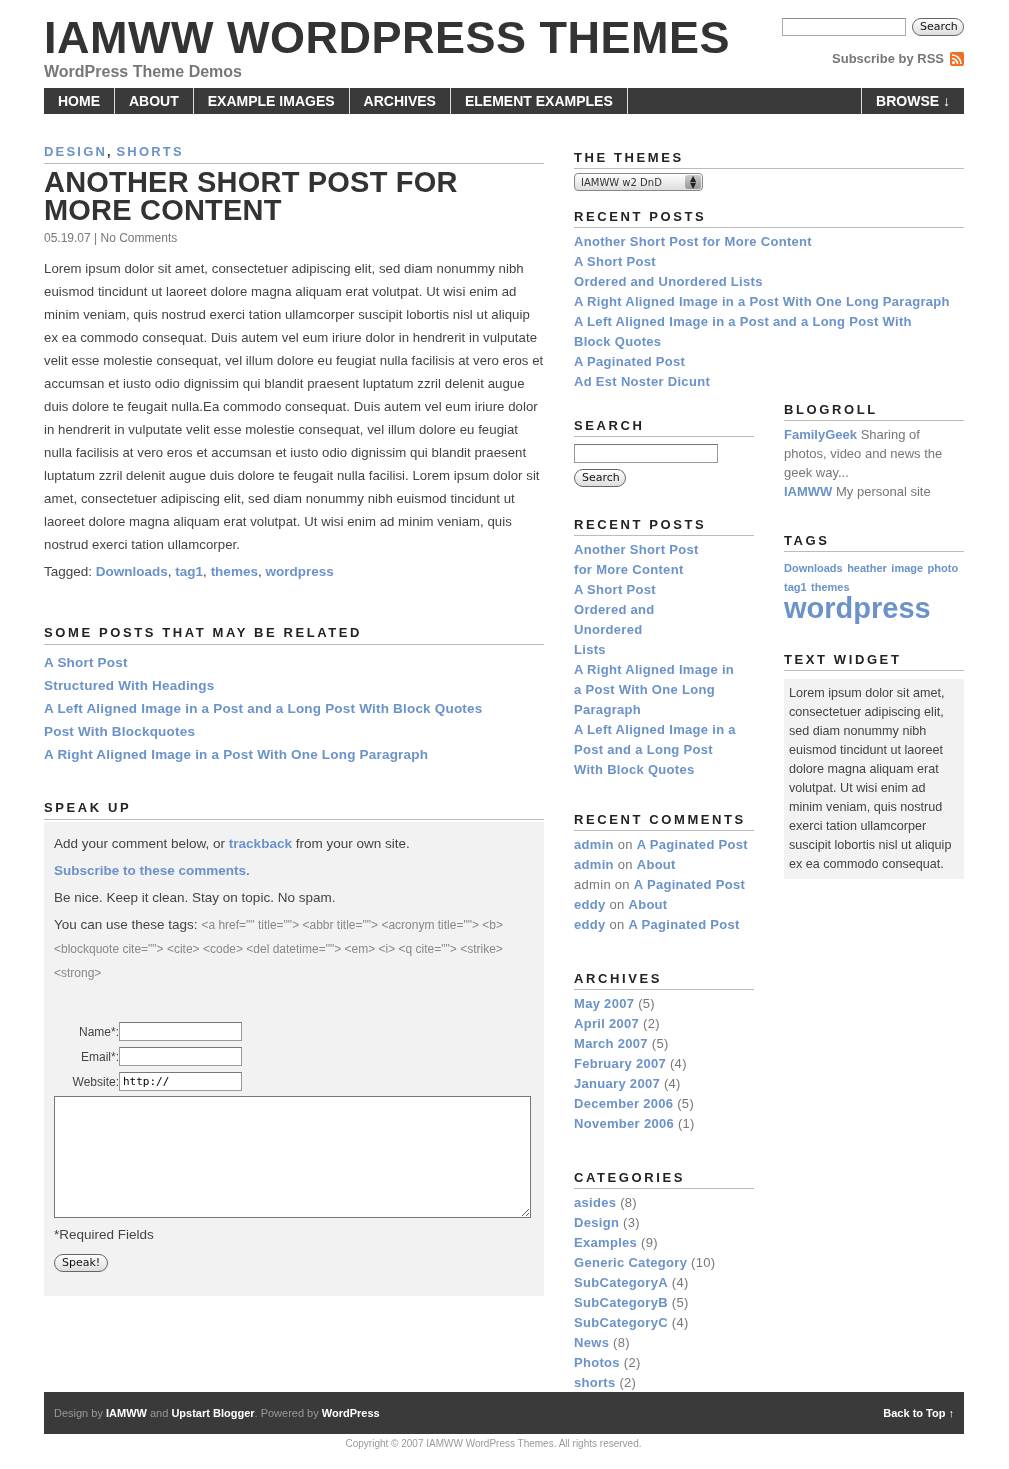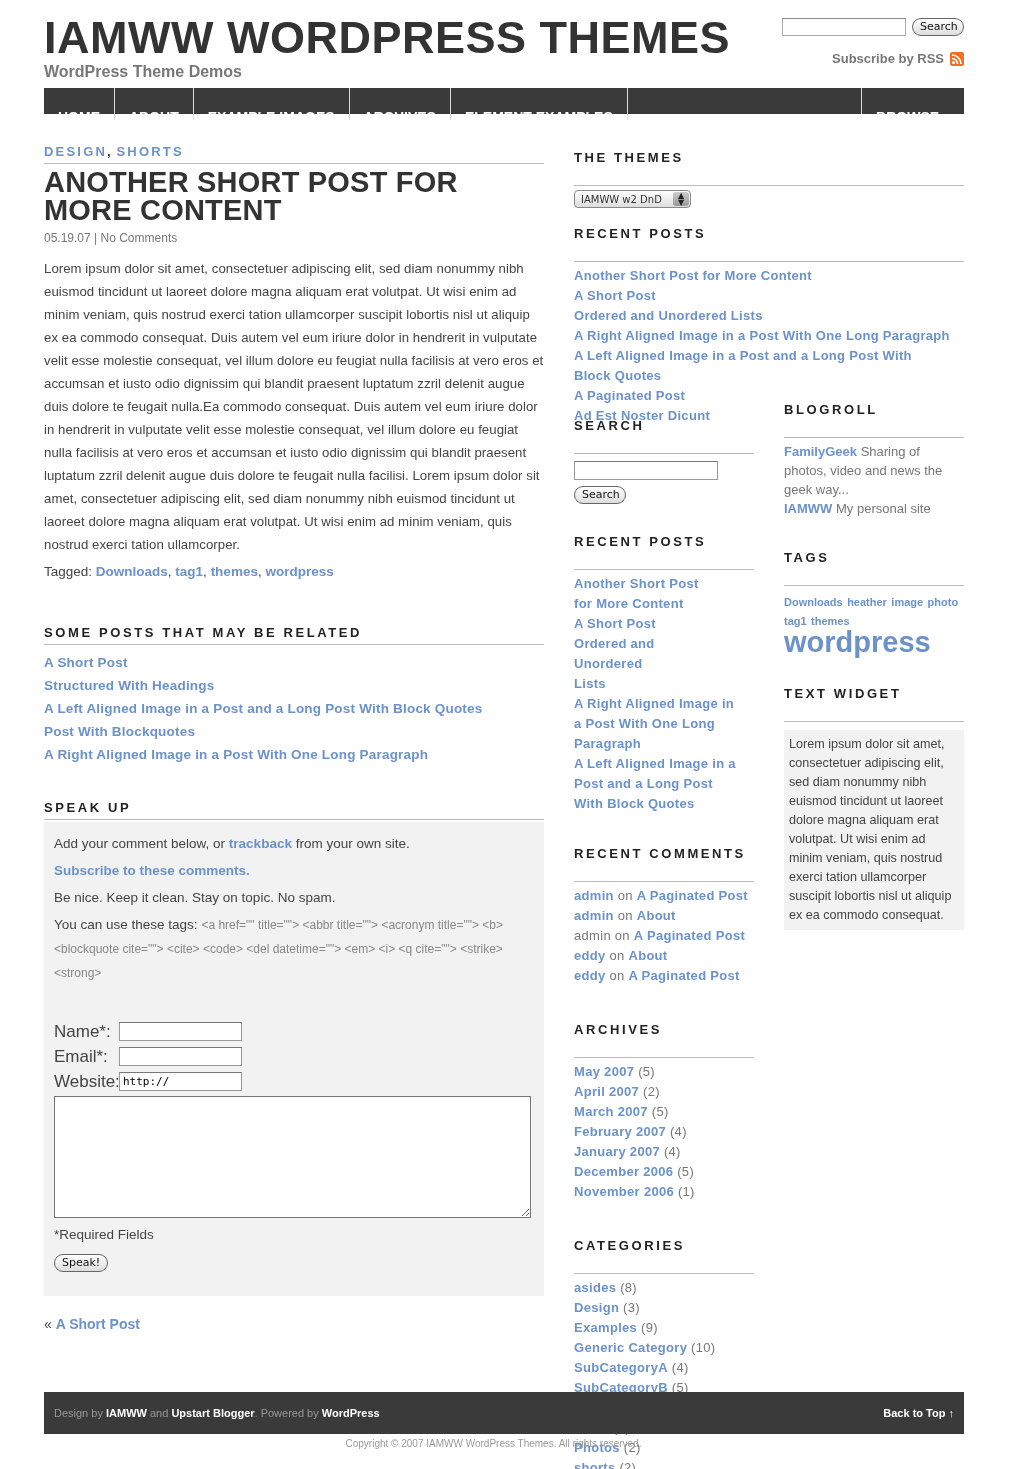--- a/index.html
+++ b/index.html
@@ -13,21 +13,21 @@
   #header-search { position: absolute; left: 782px; top: 18px; display: flex; align-items: center; }
   #header-search input { width: 124px; height: 18px; border: 1px solid #aaa; border-top-color: #888; background: #fff; }
   .pill-btn { border: 1px solid #666; border-radius: 10px; background: linear-gradient(#fff, #ddd); font-family: "DejaVu Sans", sans-serif; font-size: 11px; color: #111; padding: 1px 7px; height: 18px; line-height: 14px; cursor: pointer; }
   #header-search .pill-btn { margin-left: 6px; width: 52px; }
   #rss { position: absolute; right: 45px; top: 51px; display: flex; align-items: center; font-size: 13px; font-weight: bold; color: #777; justify-content: center; }
   #rss .rss-icon { width: 14px; height: 14px; margin-left: 6px; background: #f26f21; border-radius: 2px; position: relative; }
   #rss .rss-icon svg { position: absolute; left: 0; top: 0; }
 
   
   #nav { position: absolute; left: 44px; top: 88px; width: 920px; height: 26px; background: #3a3a3a; display: flex; }
-  #nav .nav-item { color: #fff; font-size: 14px; font-weight: bold; line-height: 26px; padding: 16px 14px; border-right: 1px solid #ddd; cursor: pointer; }
+  #nav .nav-item { color: #fff; font-size: 14px; font-weight: bold; line-height: 26px; padding: 0 14px; border-right: 1px solid #ddd; cursor: pointer; }
   #nav .spacer { flex: 1; border-right: 1px solid #ddd; }
   #nav .browse { border-right: none; }
 
   
   #main { position: absolute; left: 44px; top: 144px; width: 500px; }
   .cats { font-size: 13px; font-weight: bold; letter-spacing: 2.2px; padding-bottom: 4px; border-bottom: 1px solid #bbb; }
   .cats .sep { color: #333; letter-spacing: 0; }
   .post-title { font-size: 29px; font-weight: bold; color: #333; line-height: 28px; margin-top: 4px; letter-spacing: 0.2px; }
   .post-meta { font-size: 12px; color: #777; margin-top: 7px; }
   .post-body { font-size: 13.2px; line-height: 23px; color: #444; margin-top: 12px; letter-spacing: 0.05px; }
@@ -35,37 +35,37 @@
   .section-h { font-size: 13px; font-weight: bold; letter-spacing: 2.6px; color: #222; padding-bottom: 4px; border-bottom: 1px solid #bbb; }
   .related { margin-top: 46px; }
   .related ul { list-style: none; margin-top: 6px; }
   .related li { font-size: 13.5px; line-height: 23px; letter-spacing: 0.2px; }
   .speak { margin-top: 34px; }
   .comment-box { background: #f2f2f2; margin-top: 2px; padding: 10px 10px 16px 10px; height: 474px; font-size: 13.5px; color: #444; }
   .comment-box p { line-height: 23px; margin-bottom: 4px; }
   .comment-box .tags-allowed { font-size: 12px; color: #888; }
   .comment-box .lead { font-size: 13.5px; color: #444; }
   .form-row { display: flex; align-items: center; height: 25px; }
-  .form-row label { width: 65px; font-size: 17px; color: #444; }
+  .form-row label { width: 65px; font-size: 12px; color: #444; text-align: right; }
   .form-row input { width: 123px; height: 19px; border: 1px solid #999; border-top-color: #777; background: #fff; font-family: "DejaVu Sans Mono", monospace; font-size: 11px; padding-left: 3px; }
   .comment-box textarea { width: 477px; height: 122px; border: 1px solid #777; background: #fff; resize: both; margin-top: 2px; display: block; }
   .req { margin-top: 9px; font-size: 13.5px; color: #444; }
   .comment-box .pill-btn { margin-top: 12px; height: 18px; }
   .prev-link { margin-top: 20px; font-size: 14px; color: #444; }
 
   
-  .widget-h { font-size: 13px; font-weight: bold; letter-spacing: 2.6px; color: #222; padding-bottom: 20px; border-bottom: 1px solid #bbb; }
+  .widget-h { font-size: 13px; font-weight: bold; letter-spacing: 2.6px; color: #222; padding-bottom: 3px; border-bottom: 1px solid #bbb; }
   .wlist { list-style: none; margin-top: 4px; }
   .wlist li { font-size: 13px; line-height: 20px; letter-spacing: 0.3px; }
   .wlist .count { color: #777; font-weight: normal; }
   .wlist .on { color: #777; font-weight: normal; }
   .plain-author { color: #777; font-weight: normal; }
 
   #wide { position: absolute; left: 574px; top: 150px; width: 390px; }
-  #themes-select { margin-top: 4px; height: 18px; width: 117px; font-family: "DejaVu Sans", sans-serif; font-size: 10px; border: 1px solid #888; border-radius: 4px; background: linear-gradient(#fff, #ddd); display: flex; align-items: center; padding-left: 6px; position: relative; cursor: pointer; }
+  #themes-select { margin-top: 4px; height: 18px; width: 129px; font-family: "DejaVu Sans", sans-serif; font-size: 10px; border: 1px solid #888; border-radius: 4px; background: linear-gradient(#fff, #ddd); display: flex; align-items: center; padding-left: 6px; position: relative; cursor: pointer; }
   #themes-select .arrows { position: absolute; right: 1px; top: 1px; width: 16px; height: 14px; background: linear-gradient(#ccc, #999); border-radius: 3px; color: #222; font-size: 8px; line-height: 7px; text-align: center; }
 
   #col1 { position: absolute; left: 574px; top: 418px; width: 180px; }
   #col2 { position: absolute; left: 784px; top: 402px; width: 180px; }
   .side-search input { margin-top: 7px; width: 144px; height: 19px; border: 1px solid #999; border-top-color: #777; background: #fff; display: block; }
   .side-search .pill-btn { margin-top: 6px; width: 52px; }
   .blogroll p { font-size: 13px; line-height: 19px; color: #777; }
   .tagcloud { margin-top: 6px; line-height: 18px; }
   .tagcloud .sm { font-size: 11px; }
   .tagcloud .lg { font-size: 29px; line-height: 24px; display: inline-block; }
@@ -166,24 +166,20 @@
       <div class="form-row">
         <label>Website:</label>
         <input type="text" value="http://" style="">
       </div>
       <textarea style=""></textarea>
       <div class="req">*Required Fields</div>
       <button class="pill-btn">Speak!</button>
     </div>
   </div>
 
-  <div class="prev-link">
-    <span>«</span>
-    <a>A Short Post</a>
-  </div>
 </div>
 
 <div id="wide">
   <h3 class="widget-h">THE THEMES</h3>
   <div id="themes-select">
     <span>IAMWW w2 DnD</span>
     <span class="arrows">▲<br>▼</span>
   </div>
   <h3 class="widget-h" style="margin-top:18px">RECENT POSTS</h3>
   <ul class="wlist">

